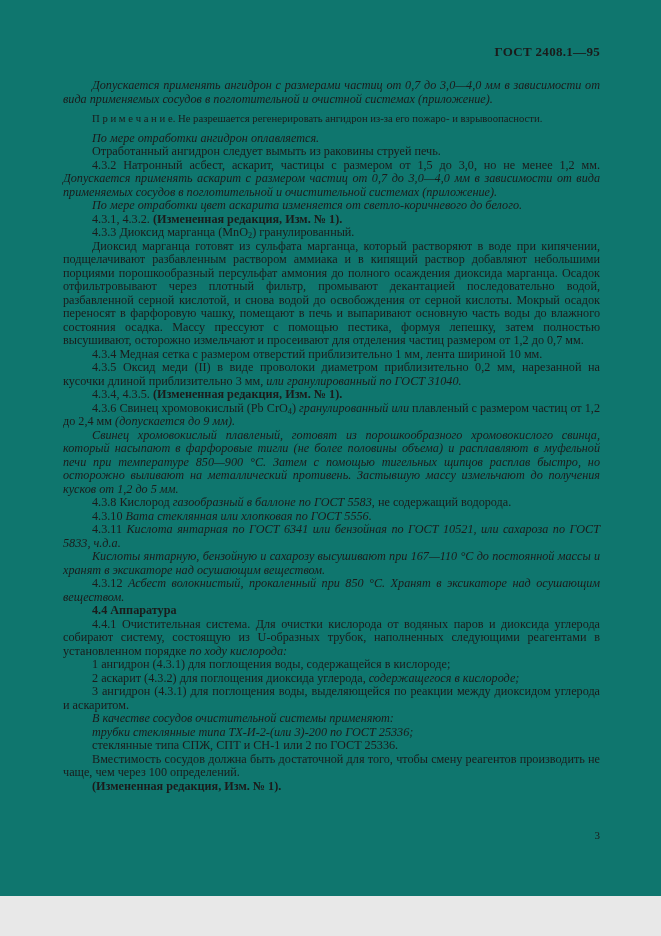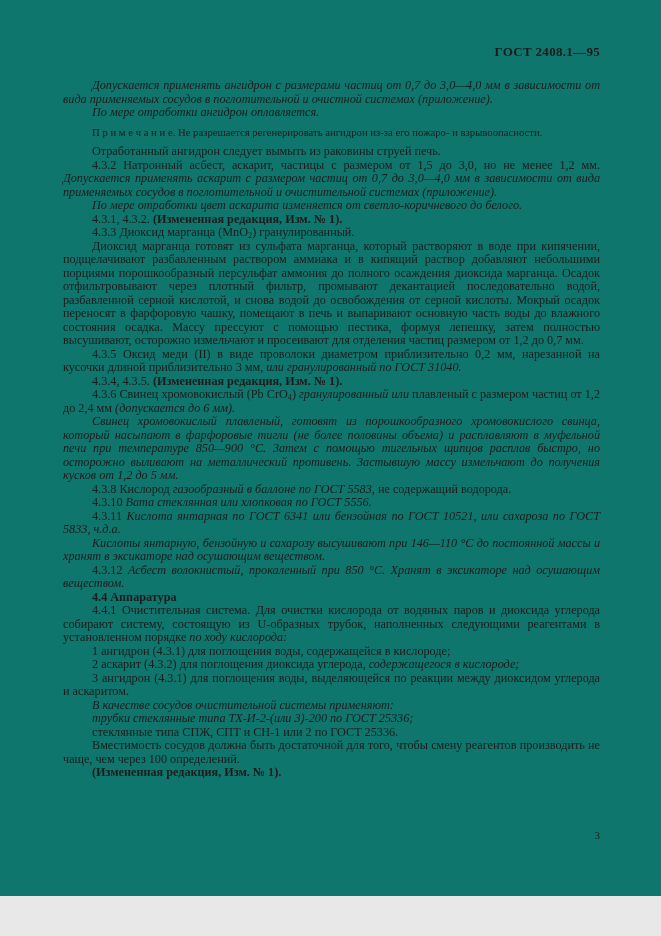--- a/index.html
+++ b/index.html
@@ -54,36 +54,37 @@
   }
 </style>
 </head>
 <body>
 
 <div class="page">
   <div class="header">ГОСТ 2408.1—95</div>
 
   <div class="content">
       <p class="para"><span class="i ">Допускается применять ангидрон с размерами частиц от 0,7 до 3,0—4,0 мм в зависимости от вида применяемых сосудов в поглотительной и очистной системах (приложение).</span></p>
+      <p class="para note"><span class="">П р и м е ч а н и е.  </span><span class="">Не разрешается регенерировать ангидрон из-за его пожаро- и взрывоопасности.</span></p>
       <p class="para"><span class="i ">По мере отработки ангидрон оплавляется.</span></p>
-      <p class="para note"><span class="">П р и м е ч а н и е.  </span><span class="">Не разрешается регенерировать ангидрон из-за его пожаро- и взрывоопасности.</span></p>
       <p class="para"><span class="">Отработанный ангидрон следует вымыть из раковины струей печь.</span></p>
       <p class="para"><span class="">4.3.2 Натронный асбест, аскарит, частицы с размером от 1,5 до 3,0, но не менее 1,2 мм. </span><span class="i ">Допускается применять аскарит с размером частиц от 0,7 до 3,0—4,0 мм в зависимости от вида применяемых сосудов в поглотительной и очистительной системах (приложение).</span></p>
       <p class="para"><span class="i ">По мере отработки цвет аскарита изменяется от светло-коричневого до белого.</span></p>
       <p class="para"><span class="">4.3.1, 4.3.2. </span><span class="b ">(Измененная редакция, Изм. № 1).</span></p>
       <p class="para"><span class="">4.3.3 Диоксид марганца (MnO</span><span class="sub">2</span><span class="">) гранулированный.</span></p>
       <p class="para"><span class="">Диоксид марганца готовят из сульфата марганца, который растворяют в воде при кипячении, подщелачивают разбавленным раствором аммиака и в кипящий раствор добавляют небольшими порциями порошкообразный персульфат аммония до полного осаждения диоксида марганца. Осадок отфильтровывают через плотный фильтр, промывают декантацией последовательно водой, разбавленной серной кислотой, и снова водой до освобождения от серной кислоты. Мокрый осадок переносят в фарфоровую чашку, помещают в печь и выпаривают основную часть воды до влажного состояния осадка. Массу прессуют с помощью пестика, формуя лепешку, затем полностью высушивают, осторожно измельчают и просеивают для отделения частиц размером от 1,2 до 0,7 мм.</span></p>
+      <p class="para"><span class="">4.3.4 Медная сетка с размером отверстий приблизительно 1 мм, лента шириной 10 мм.</span></p>
       <p class="para"><span class="">4.3.5 Оксид меди (II) в виде проволоки диаметром приблизительно 0,2 мм, нарезанной на кусочки длиной приблизительно 3 мм, </span><span class="i ">или гранулированный по ГОСТ 31040.</span></p>
       <p class="para"><span class="">4.3.4, 4.3.5. </span><span class="b ">(Измененная редакция, Изм. № 1).</span></p>
-      <p class="para"><span class="">4.3.6 Свинец хромовокислый (Pb CrO</span><span class="sub">4</span><span class="">) </span><span class="i ">гранулированный или</span><span class=""> плавленый с размером частиц от 1,2 до 2,4 мм </span><span class="i ">(допускается до 6 мм).</span></p>
+      <p class="para"><span class="">4.3.6 Свинец хромовокислый (Pb CrO</span><span class="sub">4</span><span class="">) </span><span class="i ">гранулированный или</span><span class=""> плавленый с размером частиц от 1,2 до 2,4 мм </span><span class="i ">(допускается до 9 мм).</span></p>
       <p class="para"><span class="i ">Свинец хромовокислый плавленый, готовят из порошкообразного хромовокислого свинца, который насыпают в фарфоровые тигли (не более половины объема) и расплавляют в муфельной печи при температуре 850—900 °С. Затем с помощью тигельных щипцов расплав быстро, но осторожно выливают на металлический противень. Застывшую массу измельчают до получения кусков от 1,2 до 5 мм.</span></p>
       <p class="para"><span class="">4.3.8 Кислород </span><span class="i ">газообразный в баллоне по ГОСТ 5583</span><span class="">, не содержащий водорода.</span></p>
       <p class="para"><span class="">4.3.10 </span><span class="i ">Вата стеклянная или хлопковая по ГОСТ 5556.</span></p>
       <p class="para"><span class="">4.3.11 </span><span class="i ">Кислота янтарная по ГОСТ 6341 или бензойная по ГОСТ 10521, или сахароза по ГОСТ 5833, ч.д.а.</span></p>
-      <p class="para"><span class="i ">Кислоты янтарную, бензойную и сахарозу высушивают при 146—110 °С до постоянной массы и хранят в эксикаторе над осушающим веществом.</span></p>
+      <p class="para"><span class="i ">Кислоты янтарную, бензойную и сахарозу высушивают при 167—110 °С до постоянной массы и хранят в эксикаторе над осушающим веществом.</span></p>
       <p class="para"><span class="">4.3.12 </span><span class="i ">Асбест волокнистый, прокаленный при 850 °С. Хранят в эксикаторе над осушающим веществом.</span></p>
       <p class="para"><span class="b ">4.4 Аппаратура</span></p>
       <p class="para"><span class="">4.4.1 Очистительная система. Для очистки кислорода от водяных паров и диоксида углерода собирают систему, состоящую из U-образных трубок, наполненных следующими реагентами в установленном порядке </span><span class="i ">по ходу кислорода:</span></p>
       <p class="para"><span class="">1 ангидрон (4.3.1) для поглощения воды, содержащейся в кислороде;</span></p>
       <p class="para"><span class="">2 аскарит (4.3.2) для поглощения диоксида углерода, </span><span class="i ">содержащегося в кислороде;</span></p>
       <p class="para"><span class="">3 ангидрон (4.3.1) для поглощения воды, выделяющейся по реакции между диоксидом углерода и аскаритом.</span></p>
       <p class="para"><span class="i ">В качестве сосудов очистительной системы применяют:</span></p>
       <p class="para"><span class="i ">трубки стеклянные типа ТХ-И-2-(или 3)-200 по ГОСТ 25336;</span></p>
       <p class="para"><span class="">стеклянные типа СПЖ, СПТ и СН-1 или 2 по ГОСТ 25336.</span></p>
       <p class="para"><span class="">Вместимость сосудов должна быть достаточной для того, чтобы смену реагентов производить не чаще, чем через 100 определений.</span></p>

